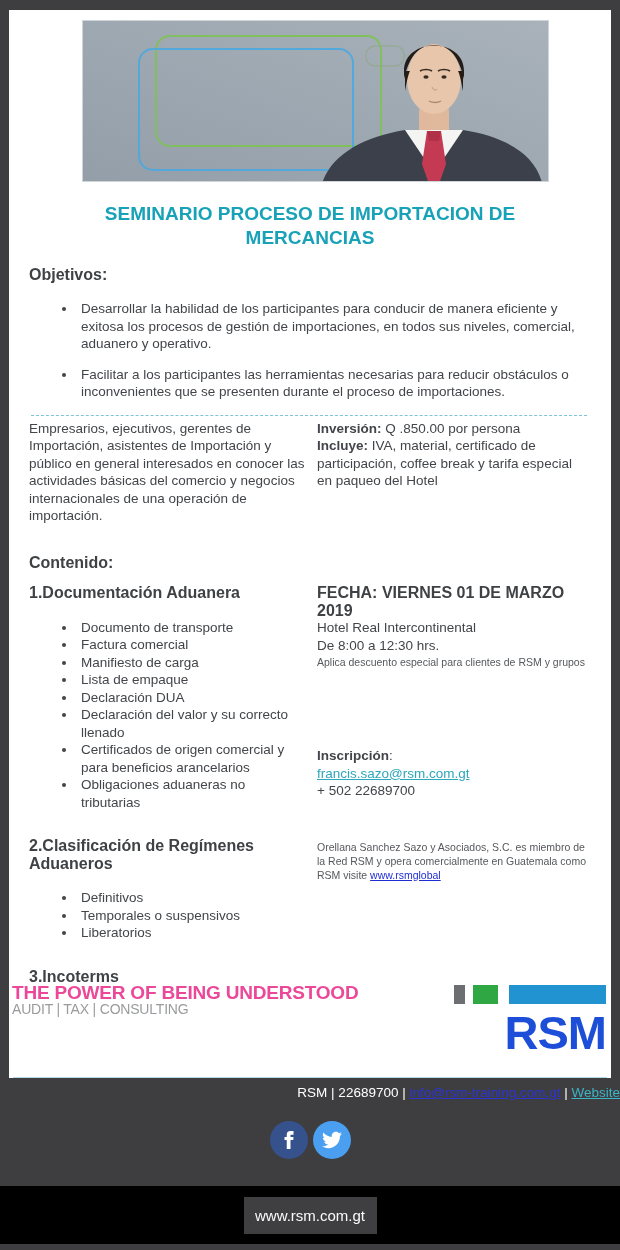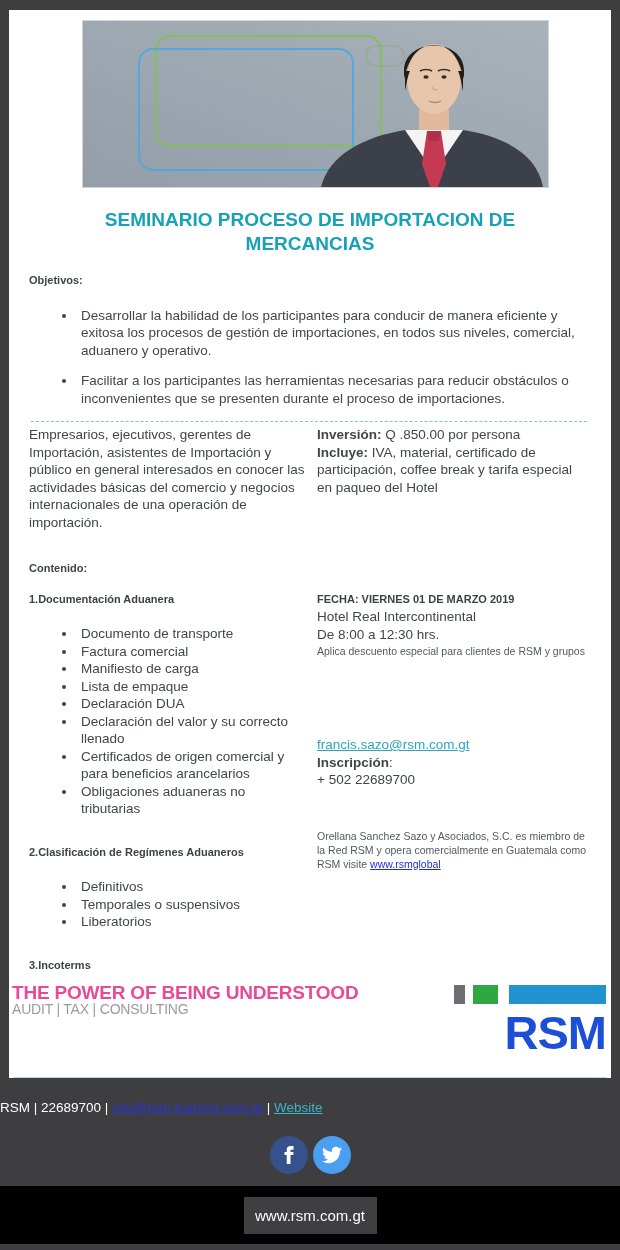--- a/index.html
+++ b/index.html
@@ -7,21 +7,21 @@
   body { background:#3e3e40; font-family:"Liberation Sans","DejaVu Sans",sans-serif; color:#424549; }
 
   .card { width:602px; height:1068px; margin:10px auto 0; background:#ffffff; padding-top:10px; display:flex; flex-direction:column; overflow:hidden; }
 
   .banner { width:467px; height:168px; margin-left:73px; border:1px solid #cfd4d9; overflow:hidden; }
   .banner svg { display:block; }
 
   .title { margin:20px 30px 0; text-align:center; color:#18a2b8; font-size:19px; line-height:24px; font-weight:bold; }
 
   .content { padding:0 22px 0 20px; font-size:13.5px; line-height:17.5px; }
-  .h { font-weight:bold; font-size:11px; color:#3f4245; }
+  .h { font-weight:bold; font-size:16px; color:#3f4245; }
   .mt-obj { margin-top:16px; }
 
   ul.bullets { list-style:disc; margin:17px 0 0; padding-left:48px; }
   ul.bullets li { padding-left:4px; }
   ul.obj li { margin-bottom:13px; max-width:500px; }
   ul.tight li { margin-bottom:0; }
 
   .divider { border:none; border-top:1px dashed #7fc3d7; margin:14px 2px 0; }
 
   .row { display:flex; margin-top:3px; }
@@ -46,21 +46,21 @@
   .services { font-size:14px; color:#9a9b9d; letter-spacing:-0.2px; line-height:17px; }
   .logo { text-align:right; padding-right:2px; }
   .logo-blocks { display:flex; justify-content:flex-end; align-items:flex-start; gap:0; }
   .blk { height:19px; display:inline-block; }
   .blk-gray  { width:11px; background:#6d6e71; margin-right:8px; }
   .blk-green { width:25px; background:#2fa844; margin-right:11px; }
   .blk-blue  { width:97px; background:#2193d1; }
   .logo-text { font-size:47px; font-weight:bold; color:#1d4ed8; line-height:44px; letter-spacing:-1px; margin-top:7px; }
   .brand-line { border:none; border-top:1px solid #b5d9e9; margin:22px 1px 0; }
 
-  .footer-dark { width:620px; height:108px; background:#3e3e40; padding-top:22px; text-align:left; }
+  .footer-dark { width:620px; height:108px; background:#3e3e40; padding-top:7px; text-align:right; }
   .footer-links { color:#ffffff; font-size:13.5px; }
   .footer-links a.email { color:#2c35d4; }
   .footer-links a.web { color:#3cb4c7; }
   .social { margin-top:21px; display:flex; justify-content:center; gap:5px; }
   .circle { width:38px; height:38px; border-radius:50%; display:flex; align-items:center; justify-content:center; cursor:pointer; }
   .fb { background:#36528c; }
   .tw { background:#4a9ff0; }
   .circle svg { fill:#ffffff; }
 
   .footer-white { width:620px; height:58px; background:#000000; display:flex; align-items:center; justify-content:center; }
@@ -158,22 +158,22 @@
 
       <div class="col-r">
         <div>
           <p class="h">FECHA: VIERNES 01 DE MARZO 2019</p>
           <p>Hotel Real Intercontinental</p>
           <p>De 8:00 a 12:30 hrs.</p>
           <p class="small fecha-small">Aplica descuento especial para clientes de RSM y grupos</p>
         </div>
 
         <div style="margin-top:78px;">
+          <p><b>Inscripción</b><span>:</span></p>
           <p><a class="teal">francis.sazo@rsm.com.gt</a></p>
-          <p><b>Inscripción</b><span>:</span></p>
           <p>+ 502 22689700</p>
         </div>
 
         <p class="small legal">
           <span>Orellana Sanchez Sazo y Asociados, S.C. es miembro de la Red RSM y opera comercialmente en Guatemala como RSM visite </span><a class="blue">www.rsmglobal</a>
         </p>
       </div>
     </div>
   </div>
 

